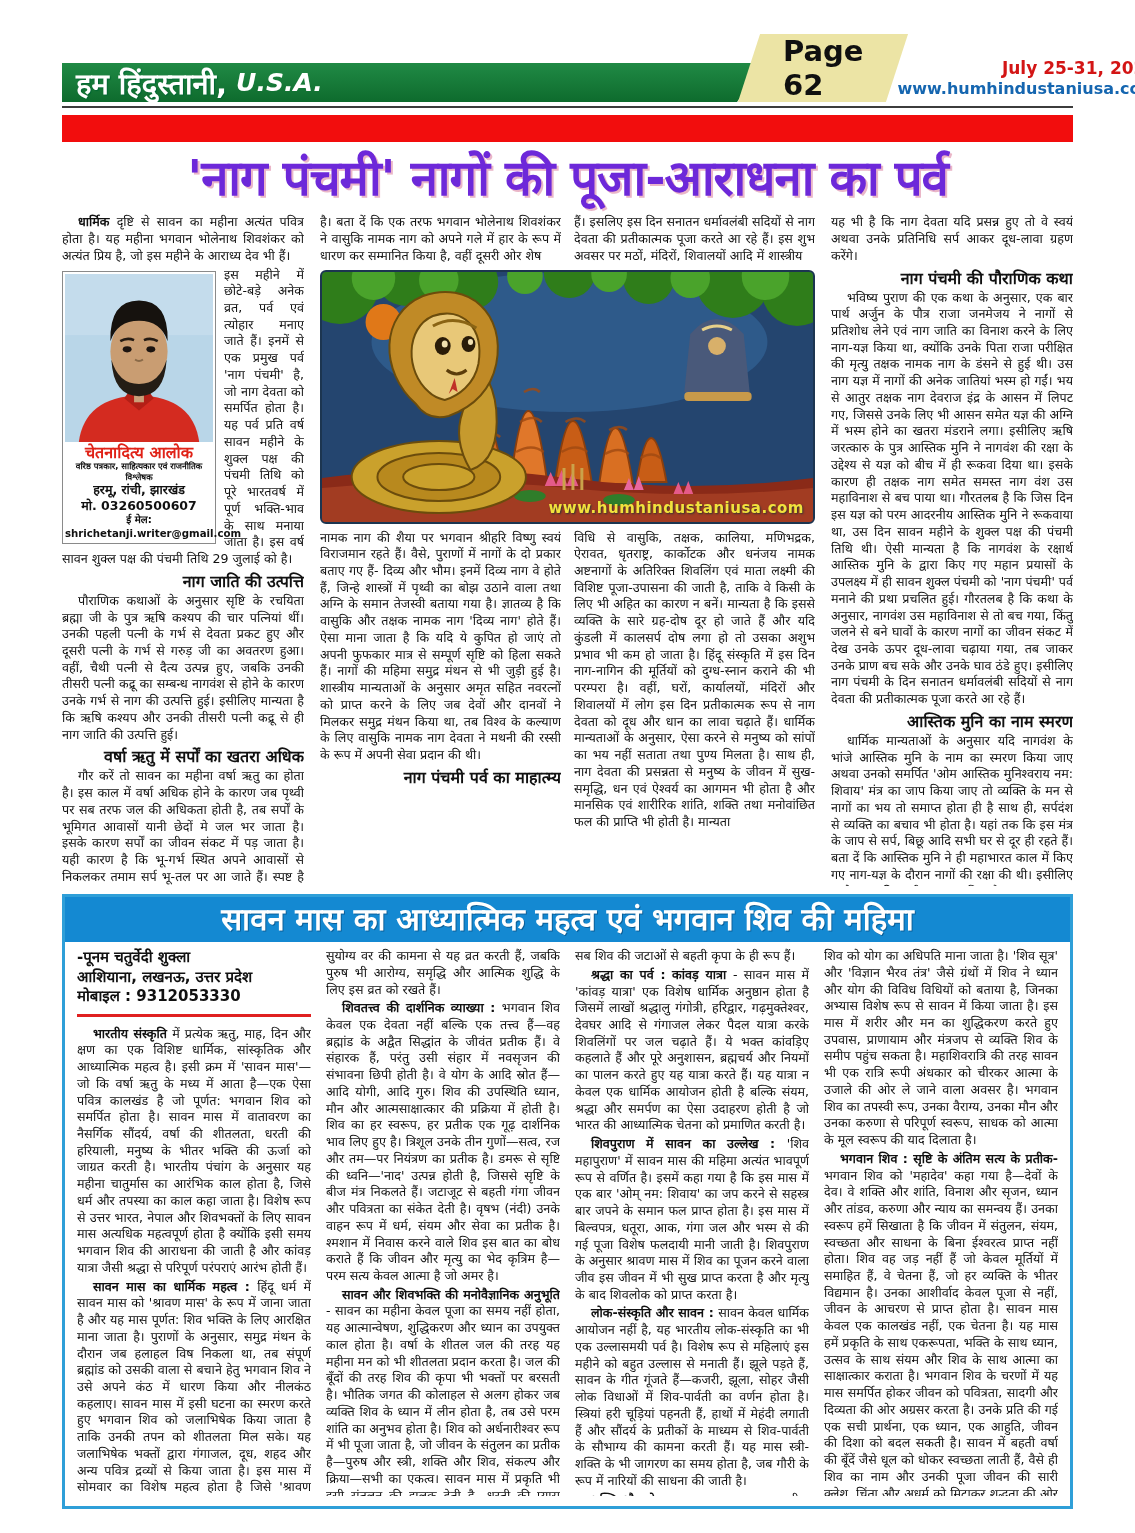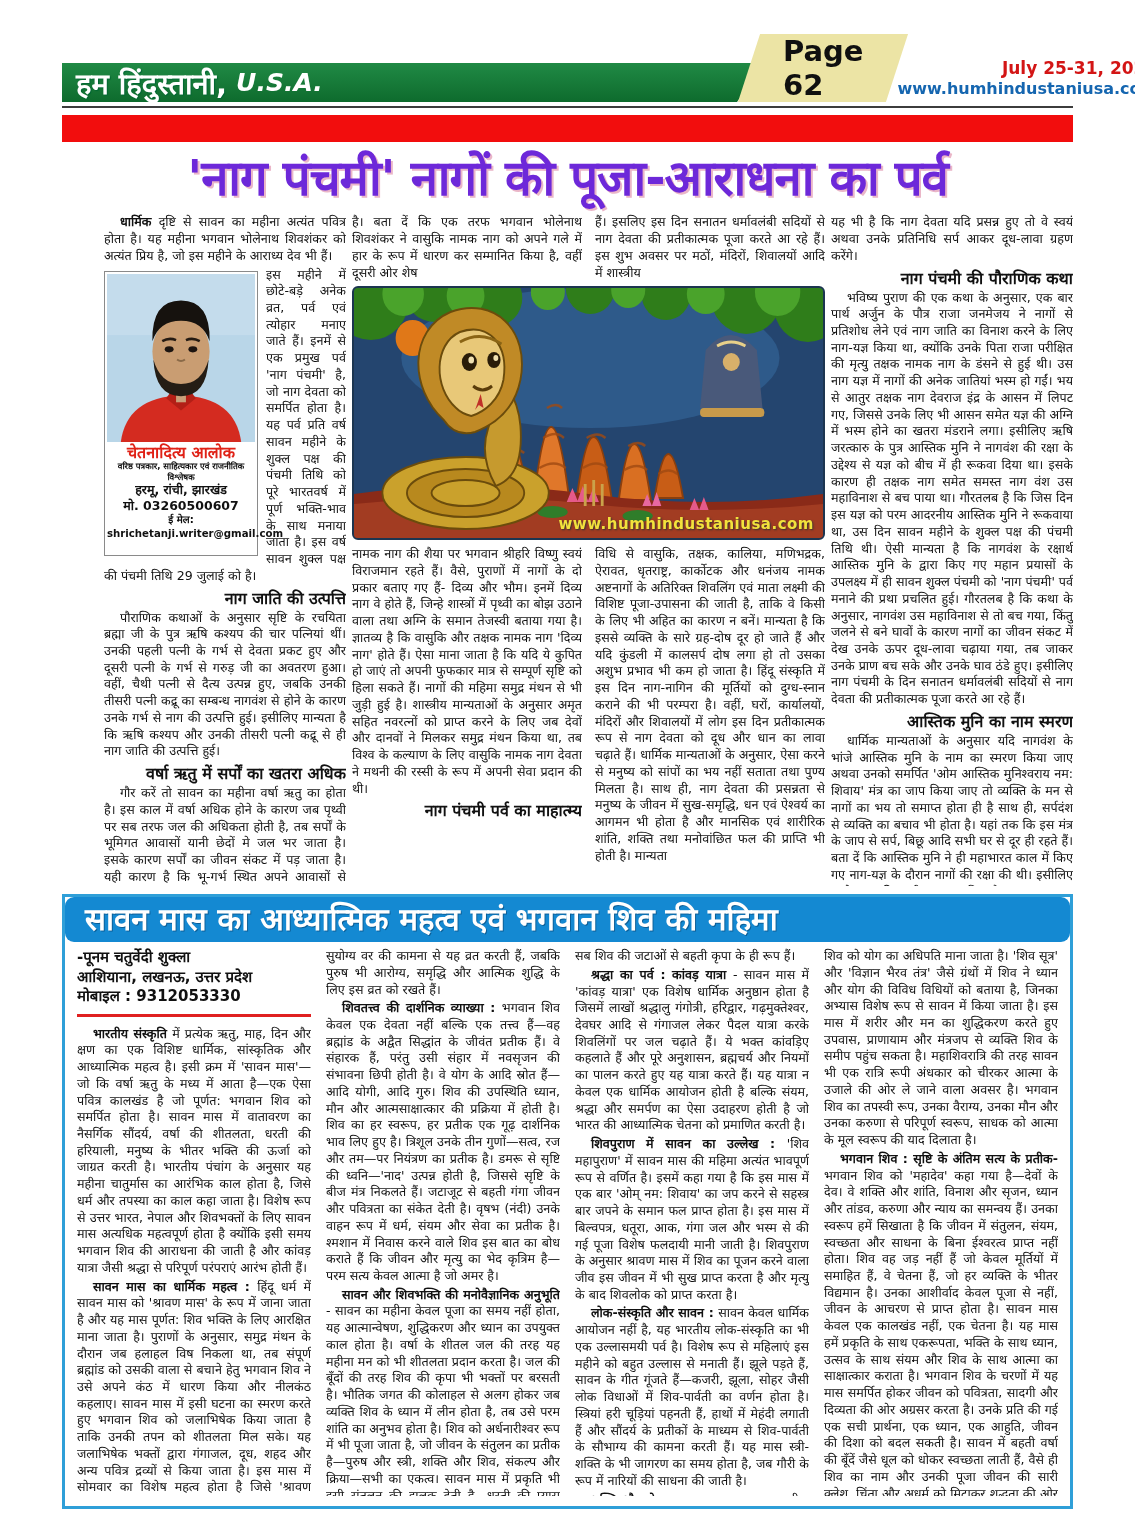--- a/index.html
+++ b/index.html
@@ -24,44 +24,44 @@
   .header-date{color:#d31515;font-weight:bold;font-size:17px;}
   .header-site{color:#1566b0;font-weight:bold;font-size:16px;}
   .header-divider{height:2px;background:#3c3c3c;margin-top:4px;}
   .red-bar{height:27px;background:#f20d0d;margin-top:7px;}
   
   .headline1{
     text-align:center;color:#6d28d9;font-size:49px;font-weight:bold;
     margin:9px 0 7px;letter-spacing:-1px;line-height:1.15;
     text-shadow:2px 2px 0 #eab6c8;
   }
-  .a1-body{display:flex;gap:6px;height:672px;overflow:hidden;text-align:justify;margin-left:42px;}
+  .a1-body{display:flex;gap:16px;height:672px;overflow:hidden;text-align:justify;}
   .col{flex:0 0 242px;overflow:hidden;}
   .mid{flex:1;display:flex;flex-direction:column;min-width:0;}
   .mid-row{display:flex;gap:13px;}
   .mid-col{flex:1;overflow:hidden;}
   .para{margin:0 0 2px;font-size:12.6px;line-height:1.33;text-indent:16px;}
   .para.noind{text-indent:0;}
   .subhead{margin:4px 0 1px;font-size:16px;font-weight:bold;line-height:1.25;text-align:right;}
   .lead-word{font-weight:bold;}
   
-  .photo-box{float:left;width:154px;border:1px solid #8a8a8a;background:#fff;margin:4px 8px 2px 0;text-align:center;padding:2px 2px 15px;box-sizing:border-box;}
+  .photo-box{float:left;width:154px;border:1px solid #8a8a8a;background:#fff;margin:4px 8px 2px 0;text-align:center;padding:2px 2px 3px;box-sizing:border-box;}
   .photo-svg{width:100%;height:168px;display:block;}
   .author-name{color:#e02217;font-weight:bold;font-size:16px;margin-top:2px;line-height:1.1;}
   .author-title{font-size:8.4px;font-weight:bold;line-height:1.25;}
   .author-loc{font-size:12.5px;font-weight:bold;line-height:1.25;}
   .author-phone{font-size:12.5px;font-weight:bold;line-height:1.25;}
   .author-email{font-size:10.2px;font-weight:bold;line-height:1.3;}
   
   .main-image{margin:3px 0 6px;position:relative;border:2px solid #1c3550;border-radius:6px;overflow:hidden;height:250px;background:#24456f;}
   .main-image svg{display:block;width:100%;height:100%;}
   .watermark{position:absolute;right:9px;bottom:5px;color:#f2e23c;font-weight:bold;font-size:15px;text-shadow:1px 1px 2px #333;letter-spacing:.5px;}
   
   .s2-box{border:3px solid #2f9fd8;margin-top:8px;background:#fff;}
-  .s2-head{background:#1489d2;padding:5px 20px;border-radius:9px;}
+  .s2-head{background:#1489d2;padding:5px 20px;text-align:center;}
   .s2-head-text{color:#ffffff;font-weight:bold;font-size:31px;line-height:1.12;text-shadow:1px 1px 0 #0c5e96;}
   .s2-body{display:flex;gap:15px;padding:6px 12px 10px;height:548px;overflow:hidden;text-align:justify;}
   .s2-col{flex:1;overflow:hidden;min-width:0;}
   .byline-name{font-weight:bold;font-size:15px;line-height:1.3;}
   .byline-line{font-weight:bold;font-size:15px;line-height:1.3;}
   .byline-rule{height:3px;background:#e02020;margin:7px 0 9px;}
 </style>
 </head>
 <body>
 

